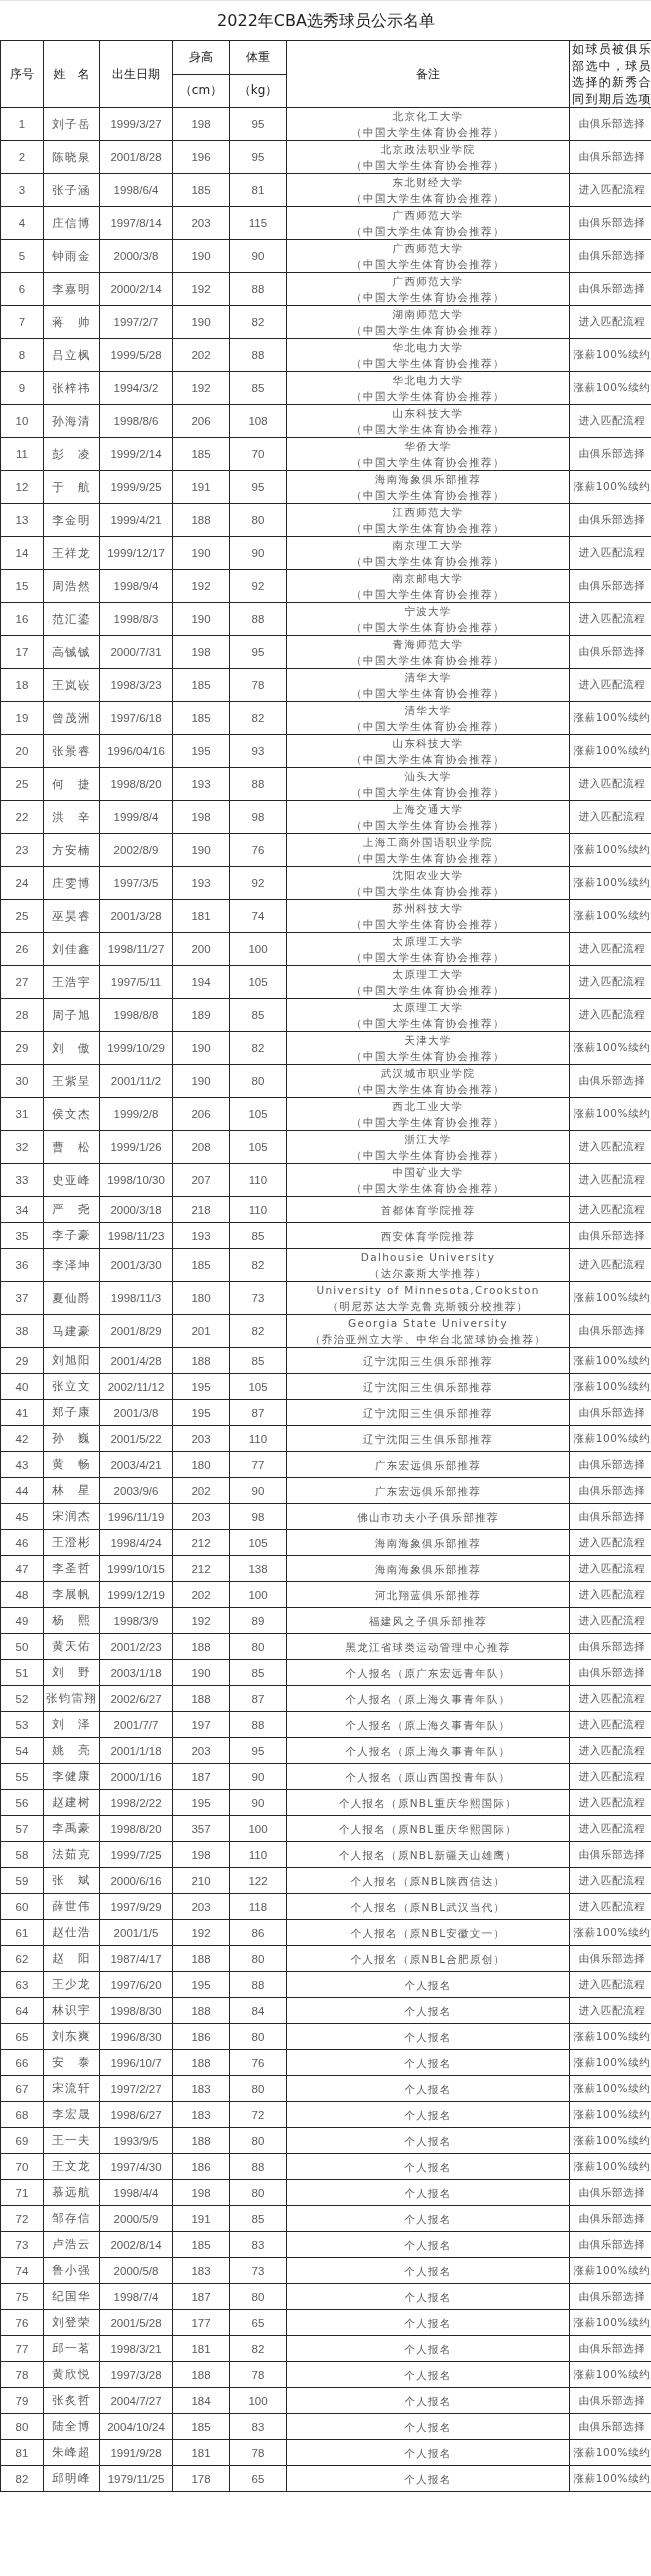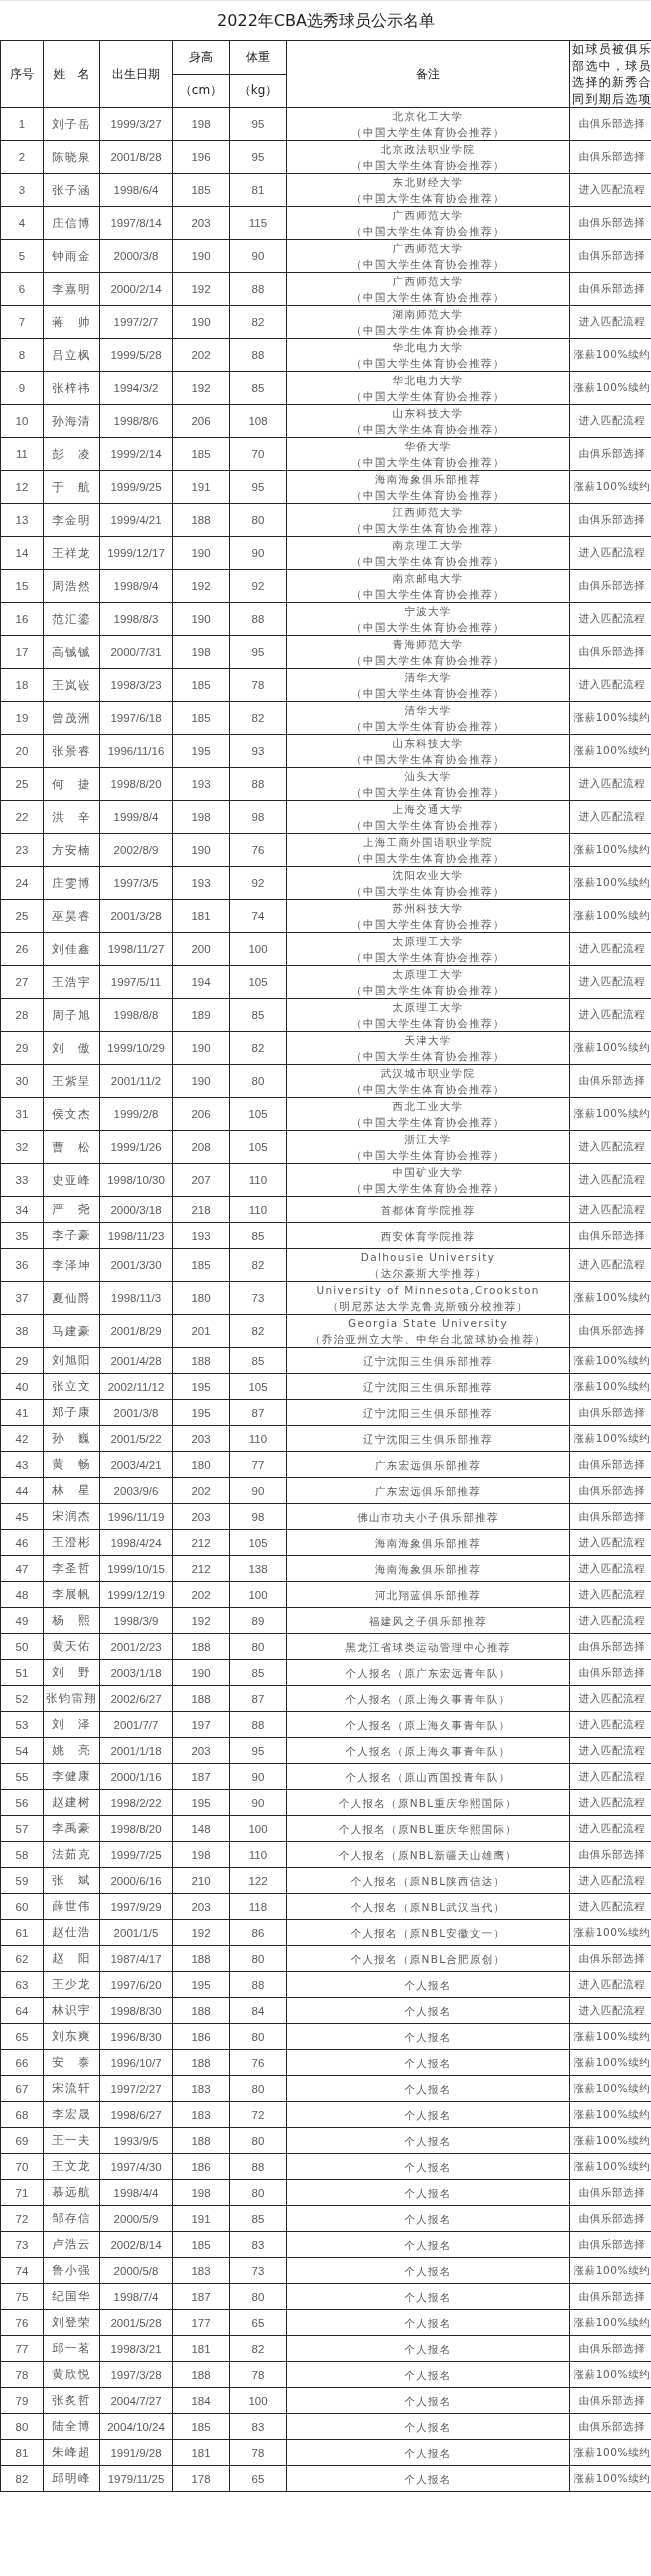--- a/index.html
+++ b/index.html
@@ -303,21 +303,21 @@
     <td class="remark">
       <span class="line">清华大学</span>
       <span class="line">（中国大学生体育协会推荐）</span>
     </td>
     <td class="opt">涨薪100%续约</td>
   </tr>
 
   <tr class="r2">
     <td class="num">20</td>
     <td class="name">张景睿</td>
-    <td class="num">1996/11/16</td>
+    <td class="num">1996/04/16</td>
     <td class="num">195</td>
     <td class="num">93</td>
     <td class="remark">
       <span class="line">山东科技大学</span>
       <span class="line">（中国大学生体育协会推荐）</span>
     </td>
     <td class="opt">涨薪100%续约</td>
   </tr>
 
   <tr class="r2">
@@ -785,21 +785,21 @@
       <span class="line">个人报名（原NBL重庆华熙国际）</span>
 
     </td>
     <td class="opt">进入匹配流程</td>
   </tr>
 
   <tr class="r1">
     <td class="num">57</td>
     <td class="name">李禹豪</td>
     <td class="num">1998/8/20</td>
-    <td class="num">148</td>
+    <td class="num">357</td>
     <td class="num">100</td>
     <td class="remark">
       <span class="line">个人报名（原NBL重庆华熙国际）</span>
 
     </td>
     <td class="opt">进入匹配流程</td>
   </tr>
 
   <tr class="r1">
     <td class="num">58</td>

